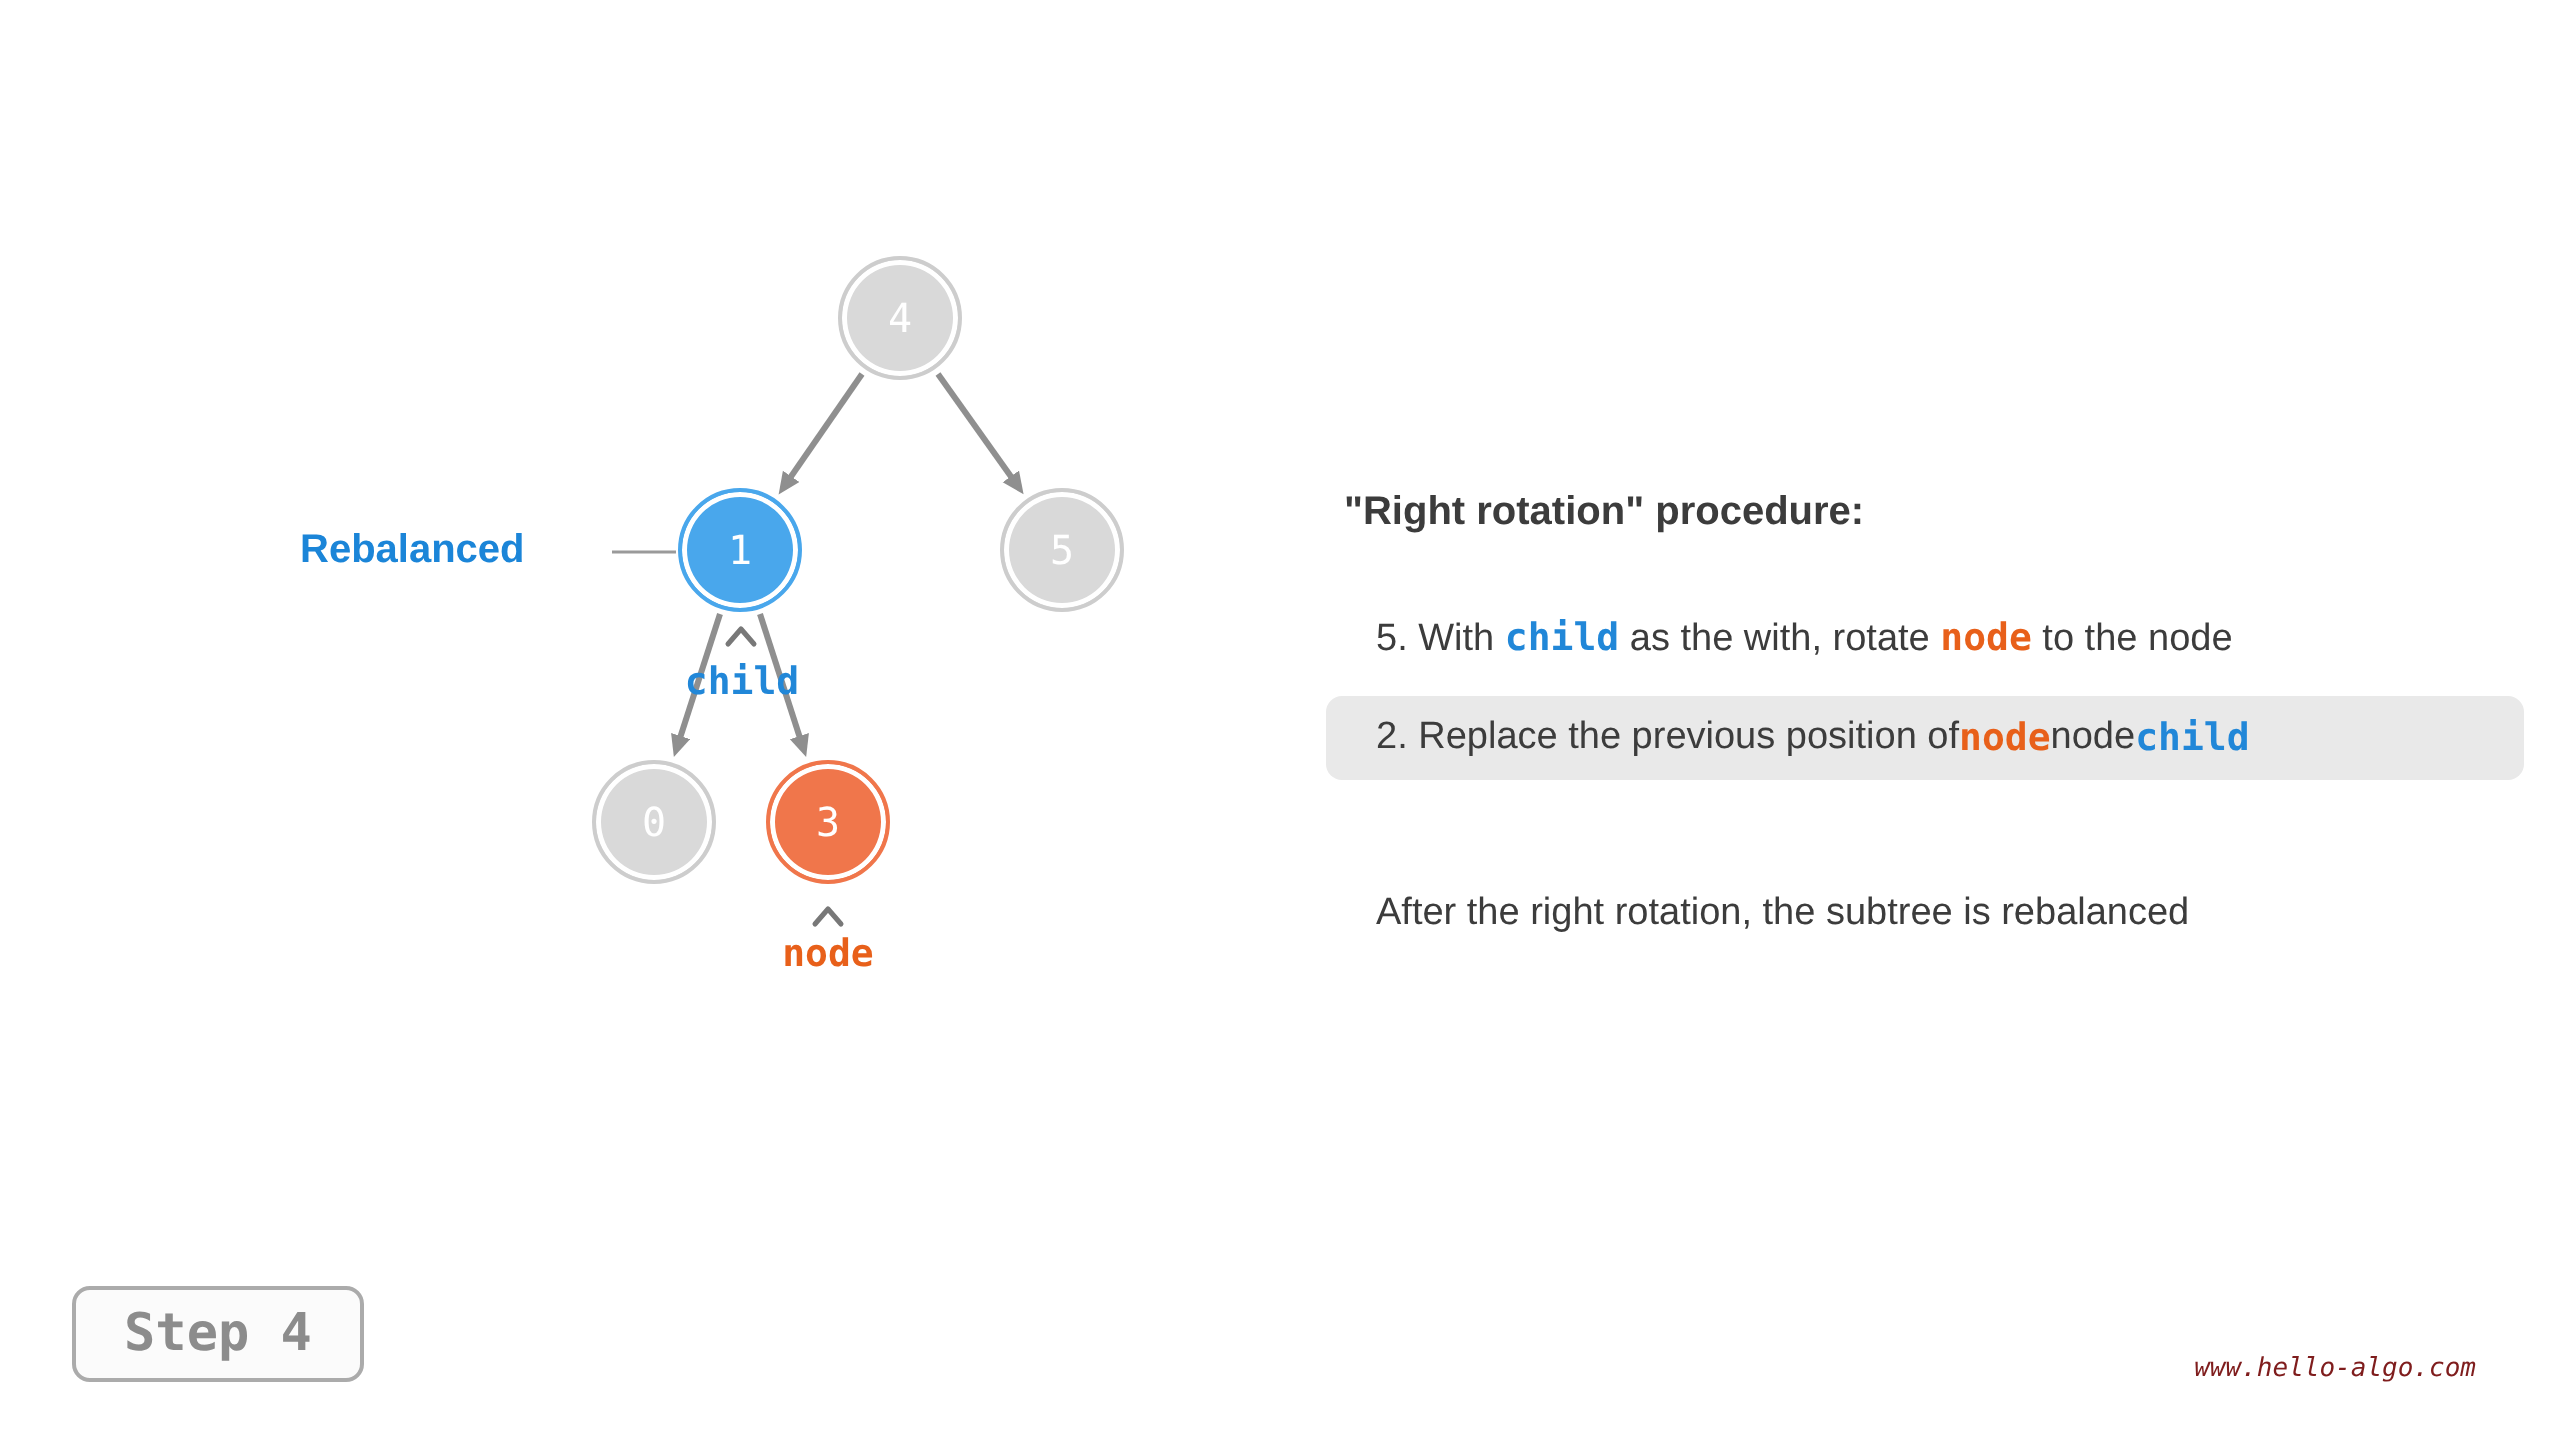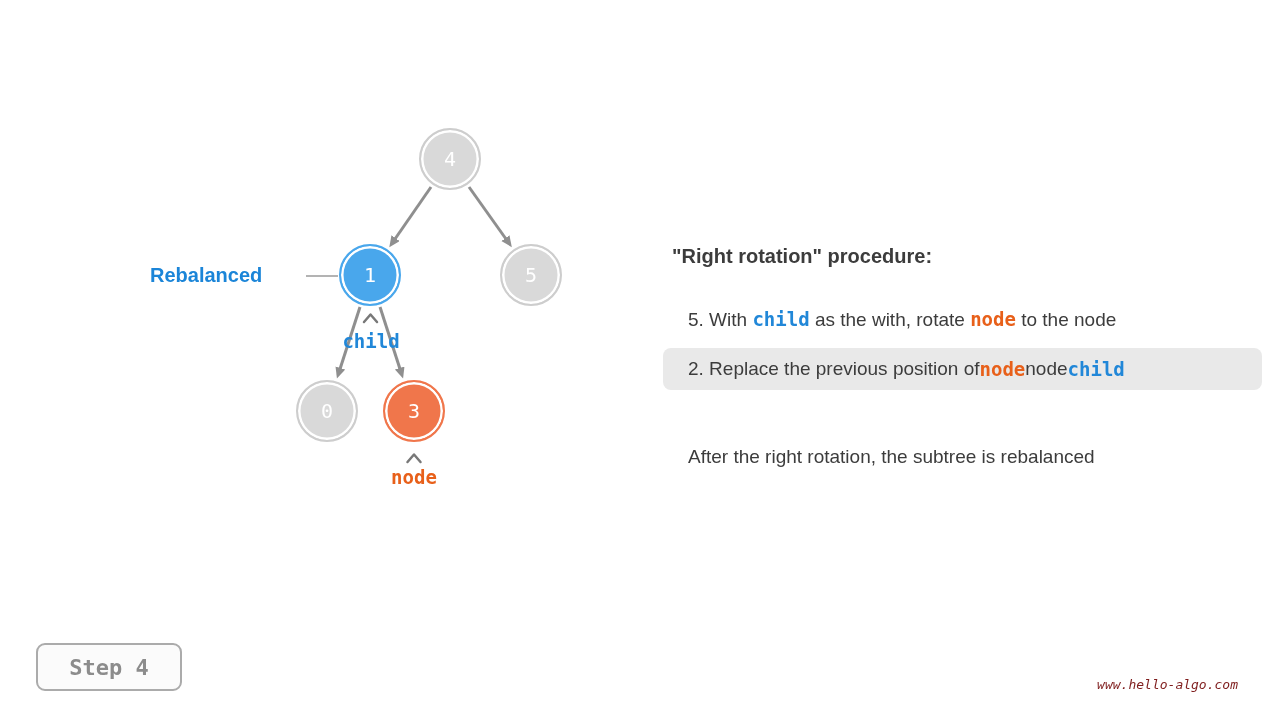--- a/index.html
+++ b/index.html
@@ -56,21 +56,21 @@
   }
   .code { font-family:"DejaVu Sans Mono", monospace; font-weight:bold; }
   .code.c-blue   { color:#2187D8; }
   .code.c-orange { color:#E8601A; }
 
   
   .step-box {
     position:absolute; left:36px; top:643px; width:146px; height:48px;
     border:2px solid #ABABAB; border-radius:9px; background:#FBFBFB;
     box-sizing:border-box; display:flex; align-items:center; justify-content:center;
-    font-family:"DejaVu Sans Mono", monospace; font-size:22px; font-weight:bold; color:#8C8C8C;
+    font-family:"DejaVu Sans Mono", monospace; font-size:26px; font-weight:bold; color:#8C8C8C;
   }
 
   
   .watermark {
     position:absolute; right:42px; top:677px;
     font-family:"DejaVu Sans Mono", monospace; font-size:13px; color:#7f1d1d;font-style:italic;
   }
 </style>
 </head>
 <body>

